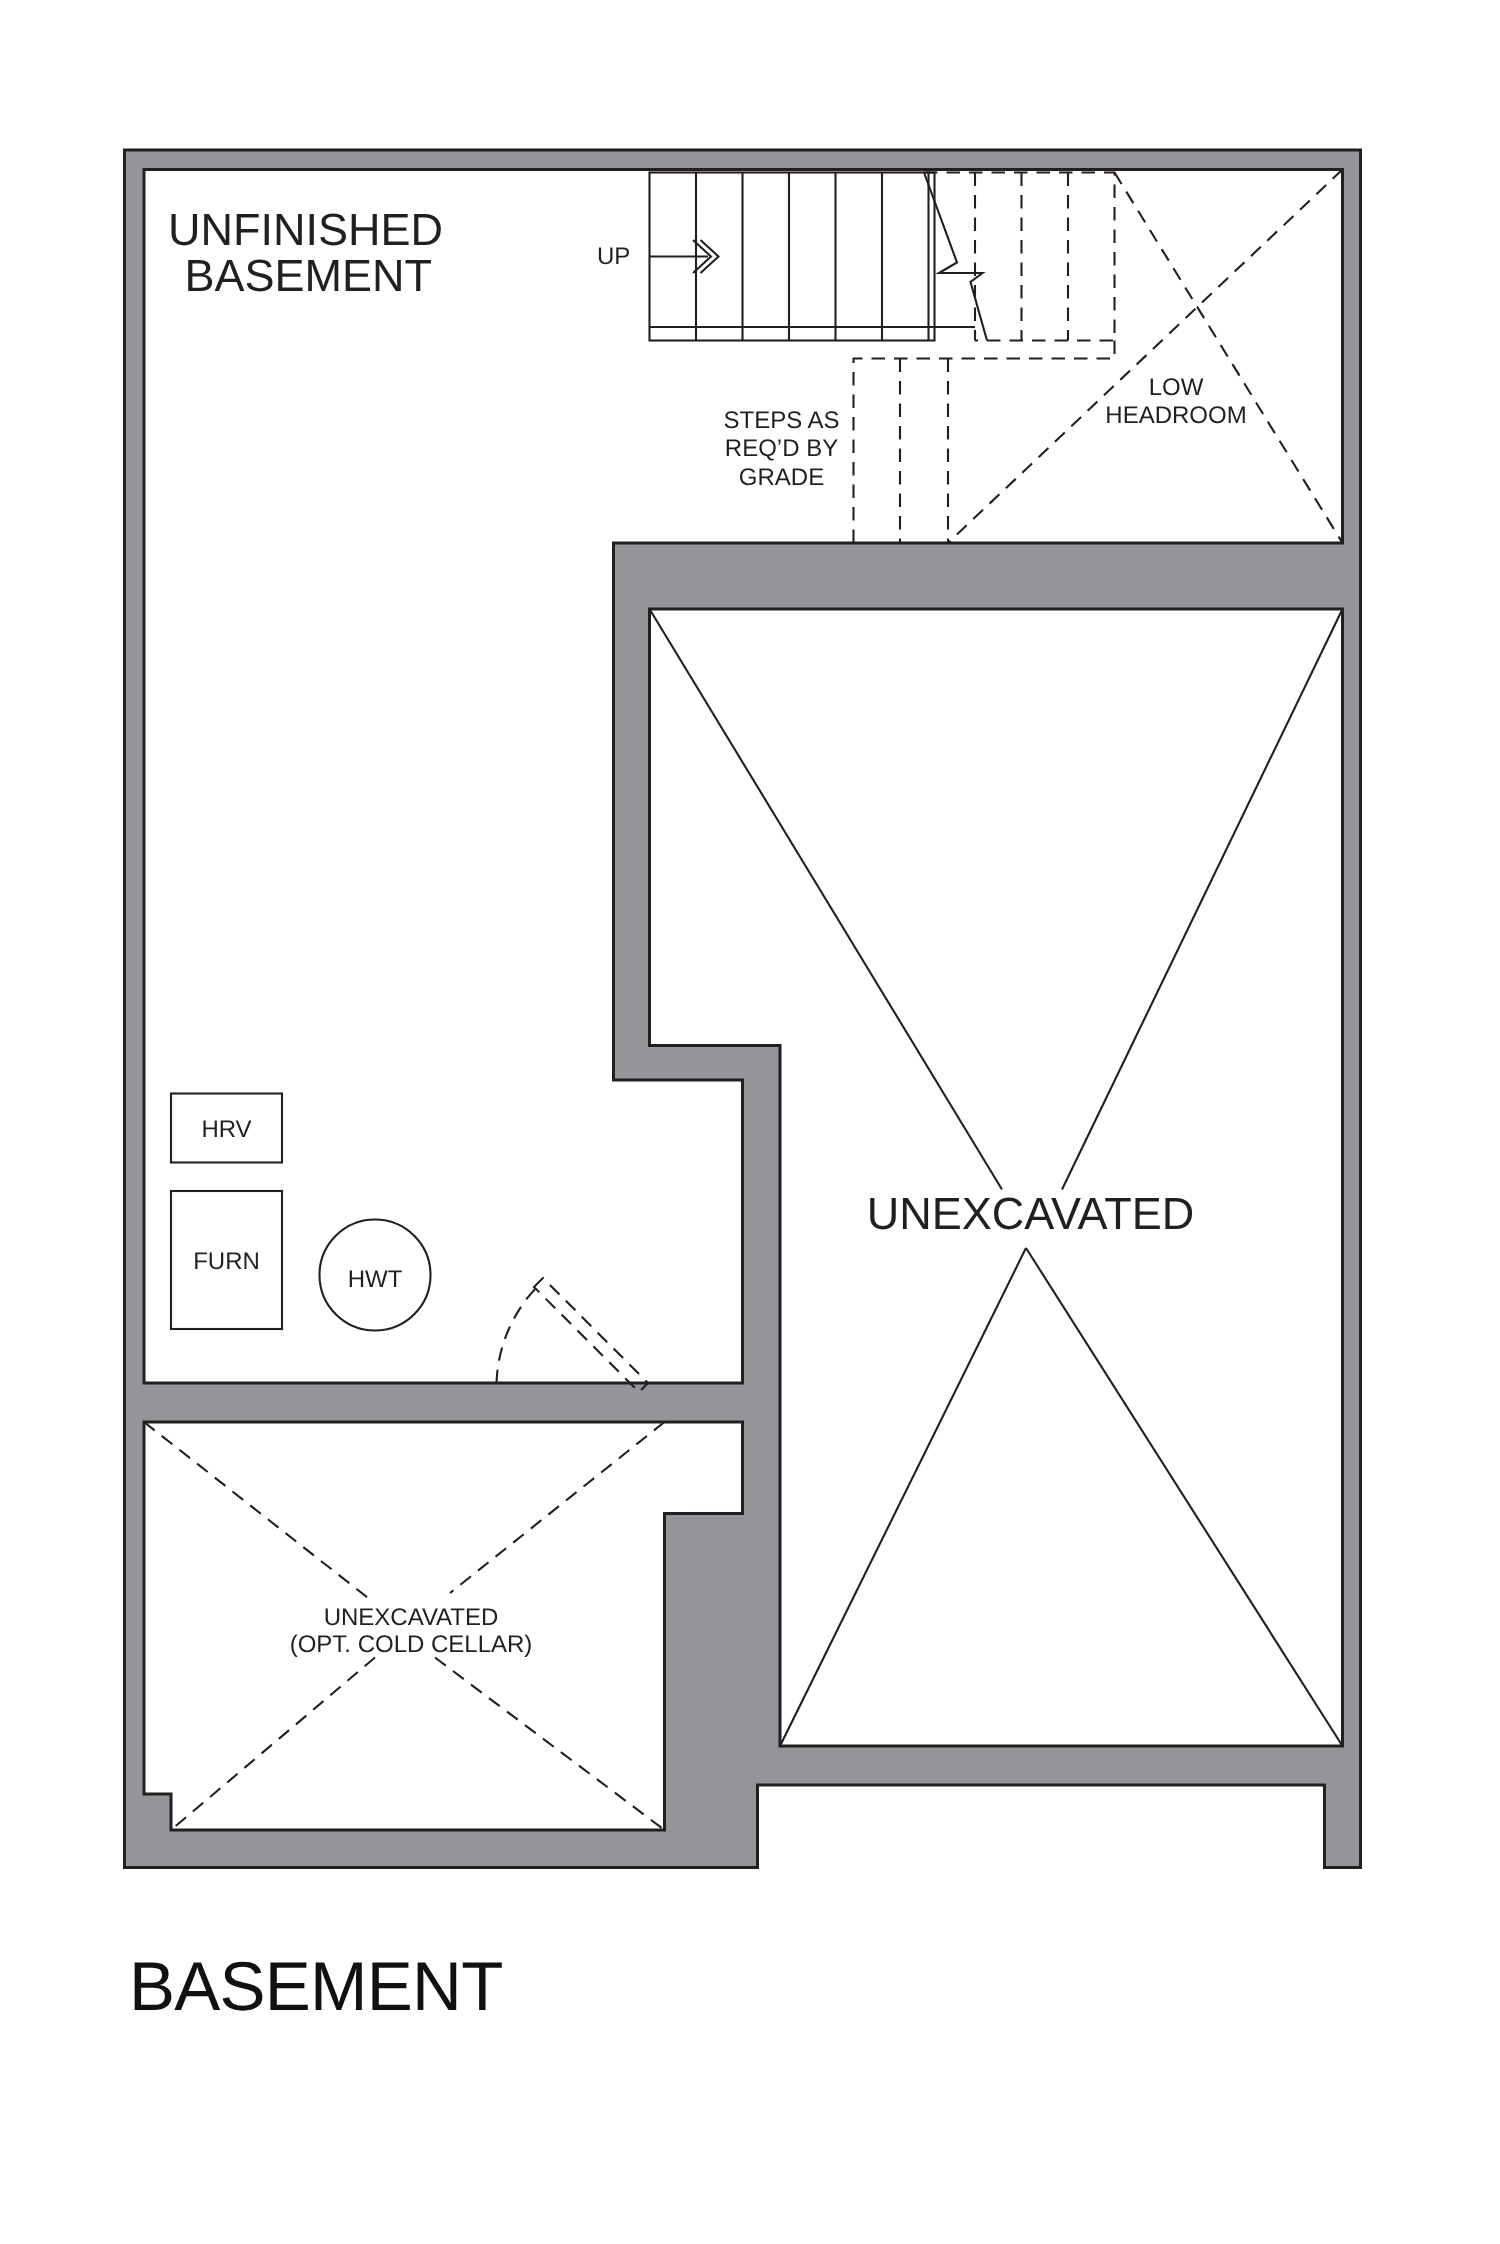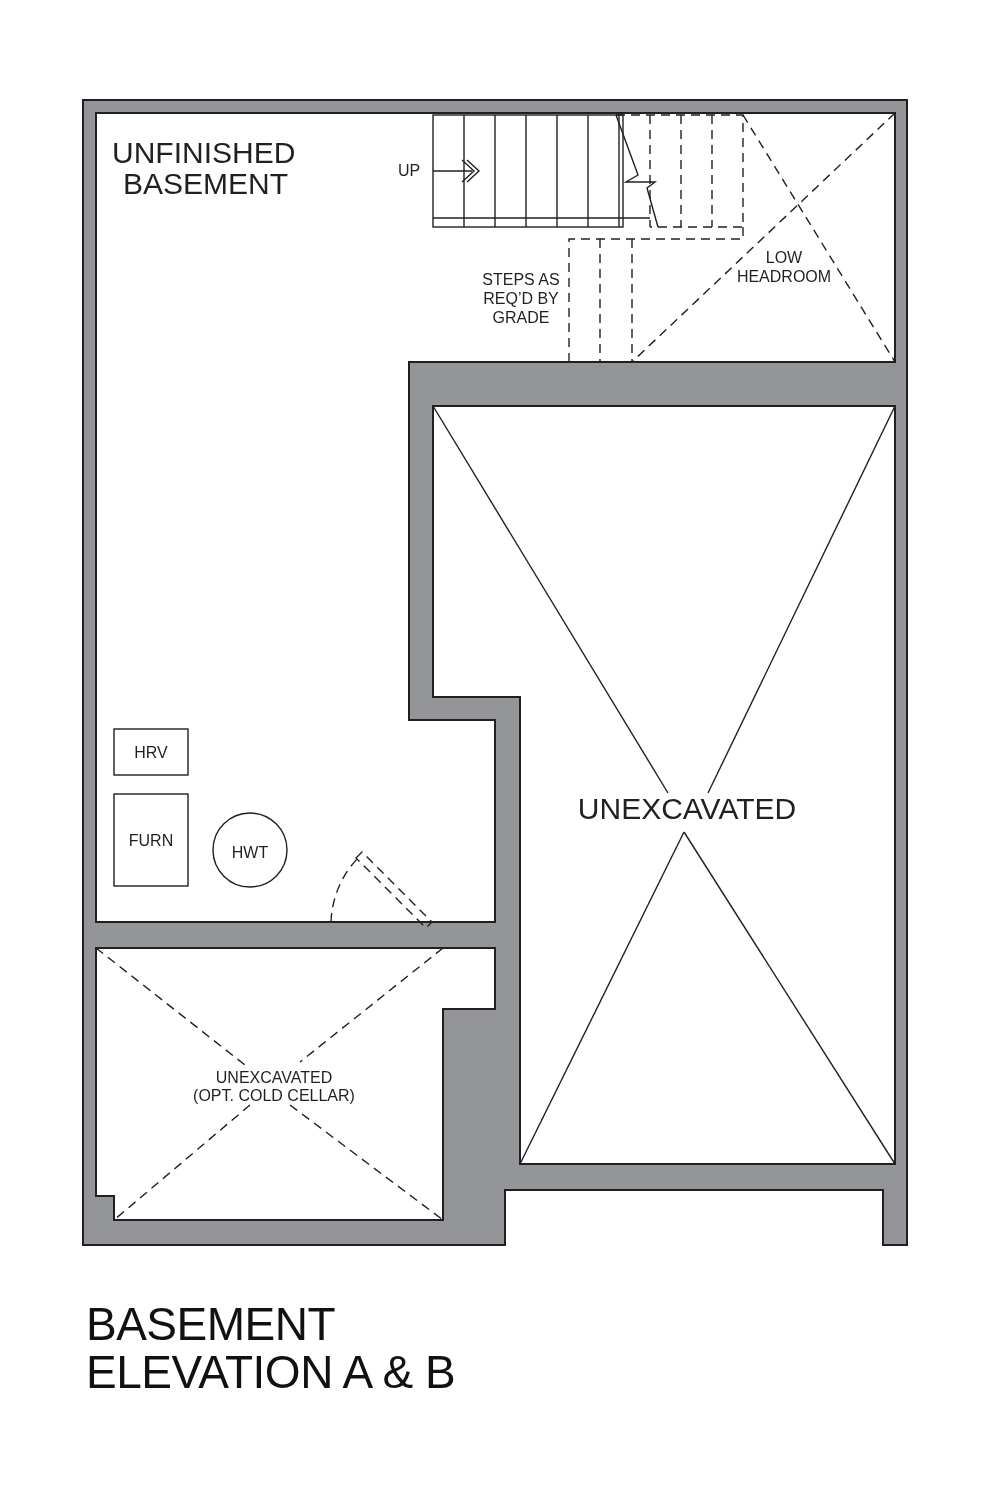--- a/index.html
+++ b/index.html
@@ -92,14 +92,13 @@
   <text class="lbl" x="274" y="1083" font-size="16" text-anchor="middle">UNEXCAVATED</text>
   <text class="lbl" x="274" y="1101" font-size="16" text-anchor="middle">(OPT. COLD CELLAR)</text>
 
   <text class="lbl" x="151" y="758" font-size="16" text-anchor="middle">HRV</text>
   <text class="lbl" x="151" y="846" font-size="16" text-anchor="middle">FURN</text>
   <text class="lbl" x="250" y="858" font-size="16" text-anchor="middle">HWT</text>
 </svg>
 
 <div class="title">
   <div>BASEMENT</div>
-  <div>ELEVATION A &amp; B</div>
 </div>
 
 </body></html>

